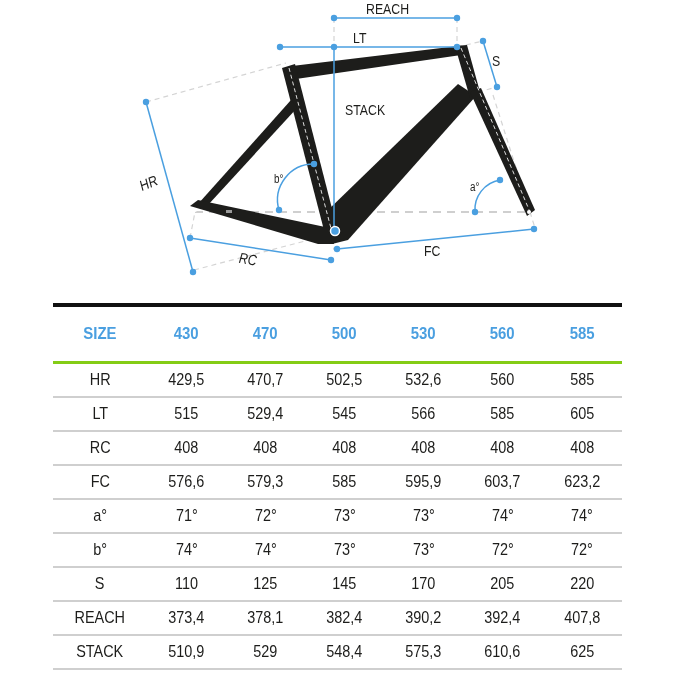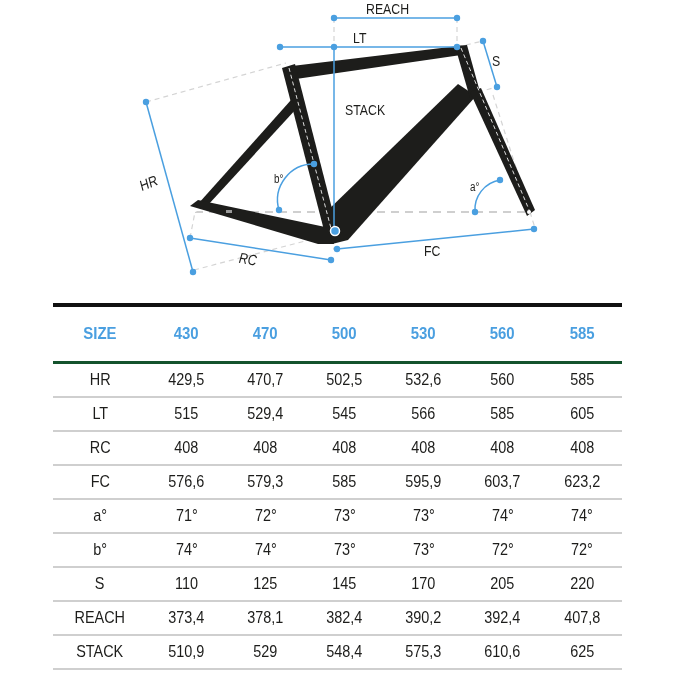--- a/index.html
+++ b/index.html
@@ -49,21 +49,21 @@
       border-top: 4px solid #111111;
     }
     #geo-table th {
       height: 54px;
       padding: 0;
       font-family: "Liberation Sans", sans-serif;
       font-weight: bold;
       font-size: 17px;
       color: #4a9fe0;
       text-align: center;
-      border-bottom: 3px solid #14532d;
+      border-bottom: 3px solid #84cc16;
       vertical-align: middle;
     }
     #geo-table td {
       height: 32px;
       padding: 0;
       font-family: "Liberation Sans", sans-serif;
       font-size: 17px;
       color: #1d1d1b;
       text-align: center;
       border-bottom: 2px solid #cfcfcf;

